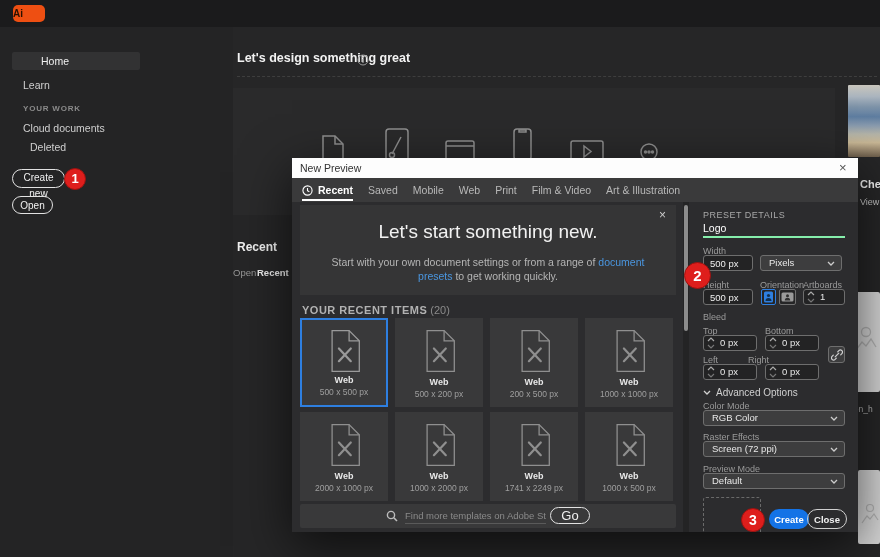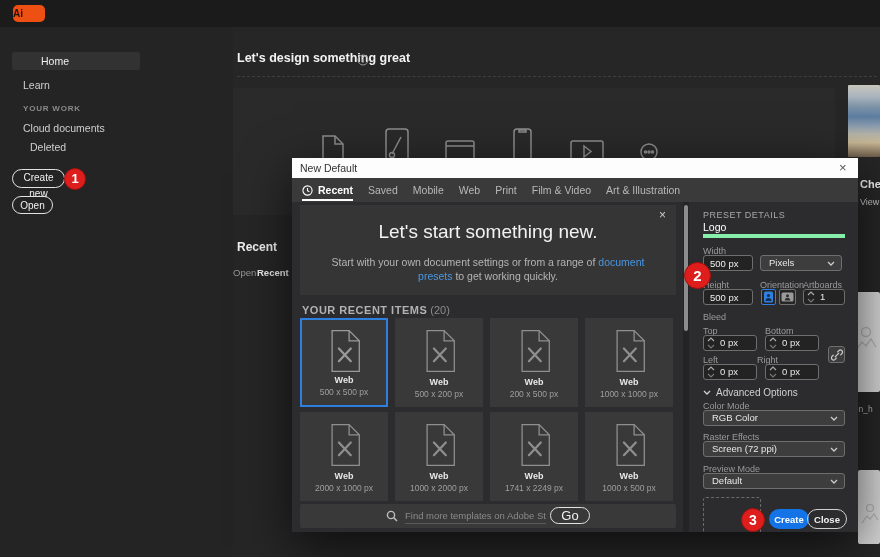--- a/index.html
+++ b/index.html
@@ -125,21 +125,21 @@
 
   
   .dlg-scroll-track{ left:391px; top:44px; width:6px; height:330px; background:#242425; }
   .dlg-scroll-thumb{ left:392px; top:47px; width:4px; height:126px; background:#8c8c8c; border-radius:2px; }
 
   
   .preset{ left:400px; top:44px; width:166px; height:330px; background:#2c2c2e; overflow:hidden; }
   .p-heading{ left:11px; top:8px; font-size:9px; color:#a8a8a8; letter-spacing:0.5px; }
   .name-input{
     position:absolute; left:11px; top:18px; width:142px; height:18px;
-    background:transparent; border:none; border-bottom:4px solid #86efac; outline:none;
+    background:transparent; border:none; border-bottom:2px solid #86efac; outline:none;
     color:#fff; font-size:10.5px; font-family:"Liberation Sans",sans-serif; padding:0;
   }
   .flabel{ font-size:9px; color:#9a9a9a; }
   .finput{
     position:absolute; height:16px; background:#232324; border:1px solid #6e6e6e; border-radius:3px;
     color:#eee; font-size:9.5px; font-family:"Liberation Sans",sans-serif; padding-left:6px; outline:none;
   }
   .selectbox{
     position:absolute; height:16px; background:#3d3d3e; border:1px solid #6e6e6e; border-radius:3px;
     font-size:9.5px; color:#e8e8e8; line-height:14px; padding-left:8px; cursor:pointer;
@@ -248,21 +248,21 @@
   <div class="abs file-caption">lution_h</div>
   <div class="abs gray-thumb thumb2">
     <svg width="20" height="28" viewBox="0 0 20 28">
         <circle cx="10" cy="8" r="3.5" fill="none" stroke="#b2b2b2" stroke-width="1.2"></circle>
         <path d="M2 23 l5-7 3 3 4-5 4 6" fill="none" stroke="#b2b2b2" stroke-width="1.2"></path>
       </svg>
   </div>
 
   <div class="abs dialog">
     <div class="abs dlg-titlebar">
-      <div class="abs dlg-title">New Default</div>
+      <div class="abs dlg-title">New Preview</div>
       <div class="abs dlg-close">×</div>
     </div>
 
     <div class="abs dlg-tabbar dotted">
       <div class="tab active">
         <svg width="11" height="11" viewBox="0 0 12 12">
             <circle cx="6" cy="6" r="5" fill="none" stroke="#fff" stroke-width="1.2"></circle>
             <path d="M6 3.2 V6.2 L8 7.4" fill="none" stroke="#fff" stroke-width="1.2"></path>
           </svg>
         <span>Recent</span>
@@ -437,21 +437,21 @@
       </div>
       <div class="stepper" style="left:73px;top:133px;width:54px">
         <svg class="arrows" viewBox="0 0 8 12">
             <path d="M1 4 L4 1 L7 4" fill="none" stroke="#aaa" stroke-width="1.2"></path>
             <path d="M1 8 L4 11 L7 8" fill="none" stroke="#777" stroke-width="1.2"></path>
           </svg>
         <span class="val">0 px</span>
       </div>
 
       <div class="abs flabel" style="left:11px;top:153px">Left</div>
-      <div class="abs flabel" style="left:65px;top:153px">Right</div>
+      <div class="abs flabel" style="left:56px;top:153px">Right</div>
       <div class="stepper" style="left:11px;top:162px;width:54px">
         <svg class="arrows" viewBox="0 0 8 12">
             <path d="M1 4 L4 1 L7 4" fill="none" stroke="#aaa" stroke-width="1.2"></path>
             <path d="M1 8 L4 11 L7 8" fill="none" stroke="#777" stroke-width="1.2"></path>
           </svg>
         <span class="val">0 px</span>
       </div>
       <div class="stepper" style="left:73px;top:162px;width:54px">
         <svg class="arrows" viewBox="0 0 8 12">
             <path d="M1 4 L4 1 L7 4" fill="none" stroke="#aaa" stroke-width="1.2"></path>

